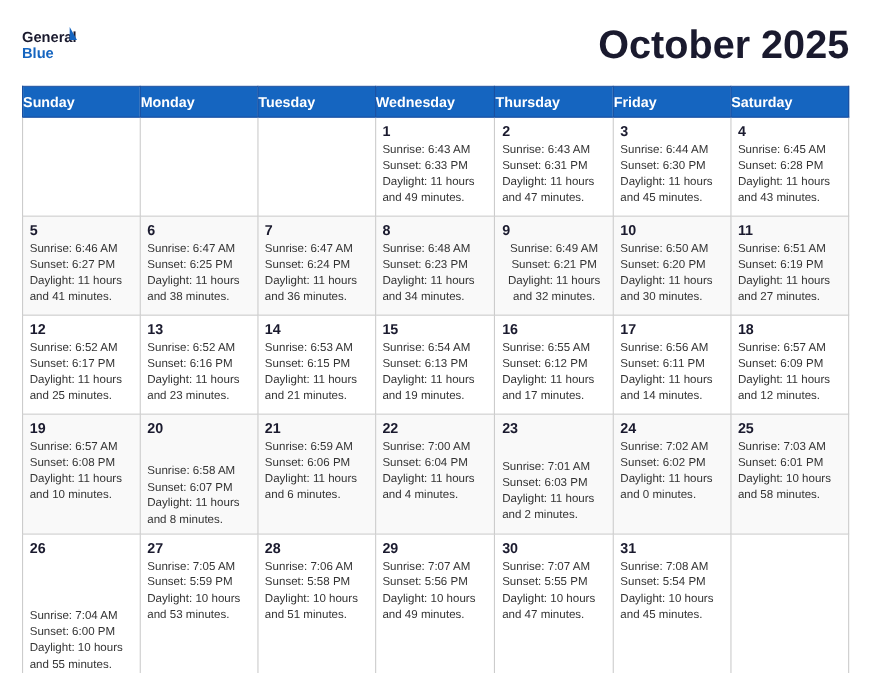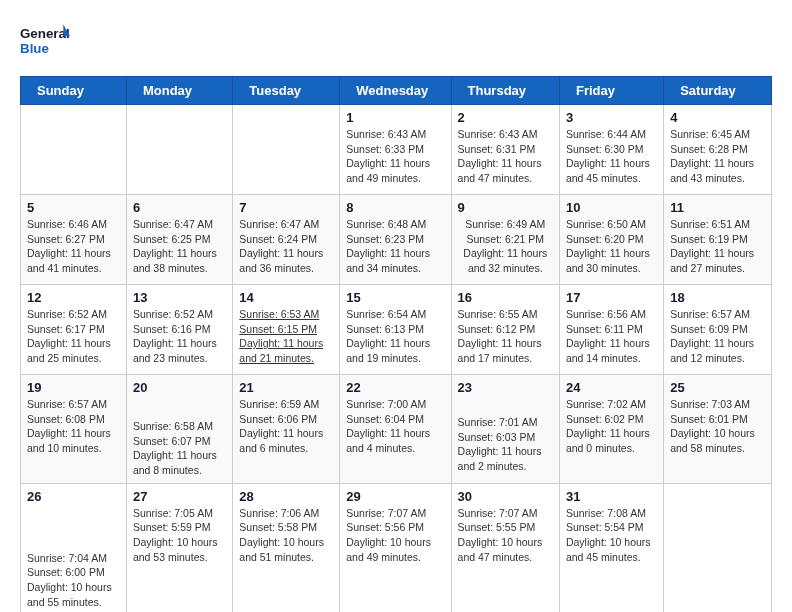--- a/index.html
+++ b/index.html
@@ -39,21 +39,21 @@
     }
     .calendar {
       width: 100%;
       border-collapse: collapse;
       border: 1px solid #ccc;
     }
     .calendar th {
       background-color: #1565C0;
       color: #fff;
       text-align: left;
-      padding: 6px 16px;
+      padding: 6px 0;
       font-size: 13px;
       border: 1px solid #1a4fa0;
     }
     .calendar td {
       border: 1px solid #ccc;
       vertical-align: top;
       padding: 5px 6px;
       width: 113px;
       height: 90px;
       font-size: 11px;
@@ -90,20 +90,21 @@
   <div class="logo">
     <div class="logo-line">
       <svg class="logo-svg" viewBox="0 0 60 45">
         <text x="0" y="20" font-family="Arial" font-weight="bold" font-size="16" fill="#1a1a2e">General</text>
         <text x="0" y="38" font-family="Arial" font-weight="bold" font-size="16" fill="#1565C0">Blue</text>
         <polygon points="52,4 60,18 52,18" fill="#1565C0"></polygon>
       </svg>
     </div>
   </div>
   <div class="title-block">
+    <div class="month-title">October 2025</div>
   </div>
 </div>
 
 <table class="calendar">
   <thead>
     <tr>
     <th>Sunday</th>
         <th>Monday</th>
         <th>Tuesday</th>
         <th>Wednesday</th>
@@ -194,21 +195,21 @@
 Daylight: 11 hours and 25 minutes.</div>
         </td>
         <td>
           <span class="day-number">13</span>
           <div class="day-info" style="white-space: pre-line;">Sunrise: 6:52 AM
 Sunset: 6:16 PM
 Daylight: 11 hours and 23 minutes.</div>
         </td>
         <td>
           <span class="day-number">14</span>
-          <div class="day-info" style="white-space: pre-line; text-decoration: underline;">Sunrise: 6:53 AM
+          <div class="day-info" style="white-space: pre-line;">Sunrise: 6:53 AM
 Sunset: 6:15 PM
 Daylight: 11 hours and 21 minutes.</div>
         </td>
         <td>
           <span class="day-number">15</span>
           <div class="day-info" style="white-space: pre-line;">Sunrise: 6:54 AM
 Sunset: 6:13 PM
 Daylight: 11 hours and 19 minutes.</div>
         </td>
         <td>

